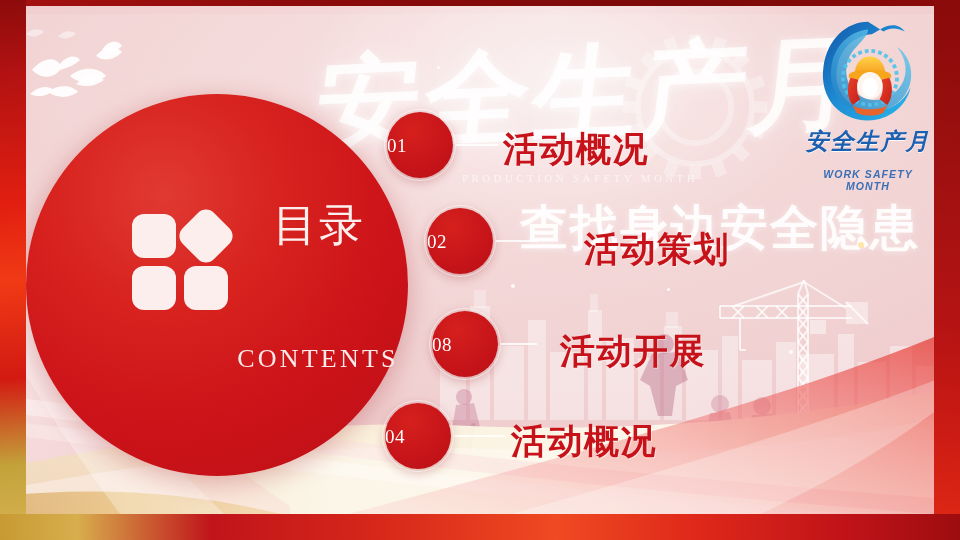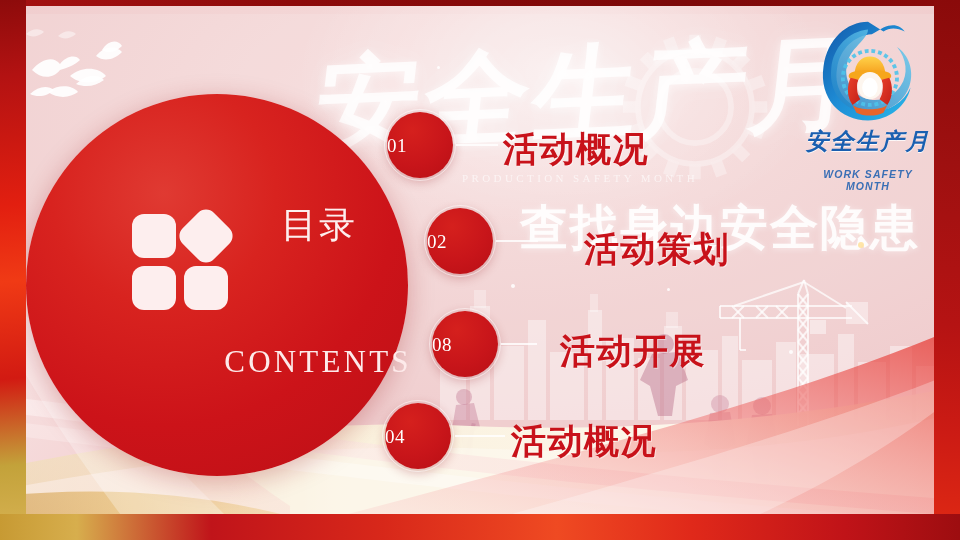--- a/index.html
+++ b/index.html
@@ -96,27 +96,27 @@
     background:#fdeeee;
   }
   .tile.tl { left:0;  top:0; }
   .tile.tr { left:52px; top:0; transform:rotate(45deg); border-radius:11px; }
   .tile.bl { left:0;  top:52px; }
   .tile.br { left:52px; top:52px; }
 
   .mu-lu {
     position:absolute; left:238px; top:98px; width:110px; z-index:12;
     font-family:"DejaVu Serif", serif;
-    font-size:36px; line-height:66px; letter-spacing:2px;
+    font-size:44px; line-height:66px; letter-spacing:2px;
     color:#fdeeee; text-align:center; font-weight:400;
   }
   .contents {
     position:absolute; left:152px; top:250px; width:280px; z-index:12;
     font-family:"Liberation Serif", serif;
-    font-size:31px; letter-spacing:3.2px; color:#fdeaea; text-align:center;
+    font-size:26px; letter-spacing:3.2px; color:#fdeaea; text-align:center;
   }
 
   
   .item { position:absolute; z-index:20; }
   .bullet {
     position:absolute; width:66px; height:66px; border-radius:50%;
     background:radial-gradient(circle at 38% 28%, #d5201d 0%, #c8151a 55%, #b80f15 100%);
     box-shadow:0 3px 12px rgba(140,10,14,0.32);
     display:flex; align-items:center; justify-content:flex-start;
   }

